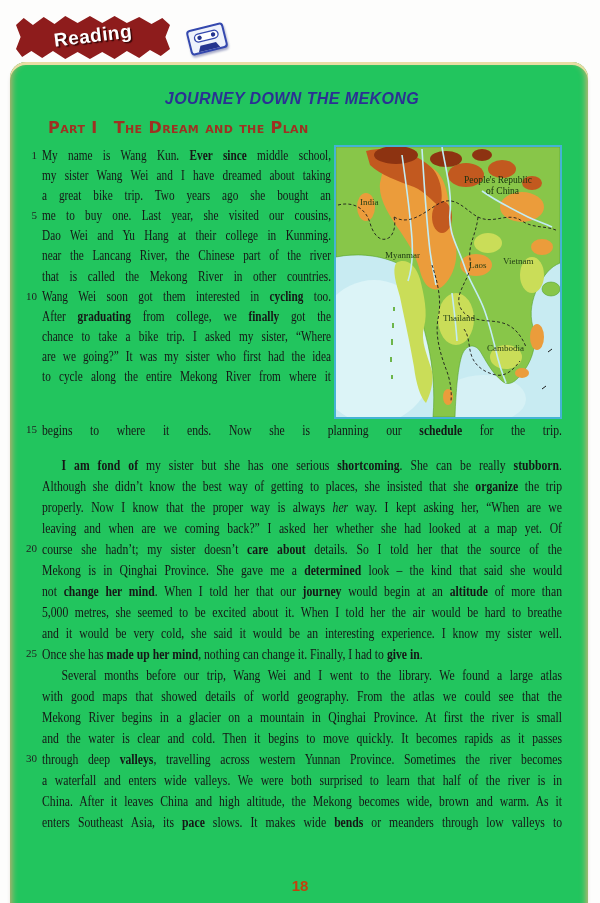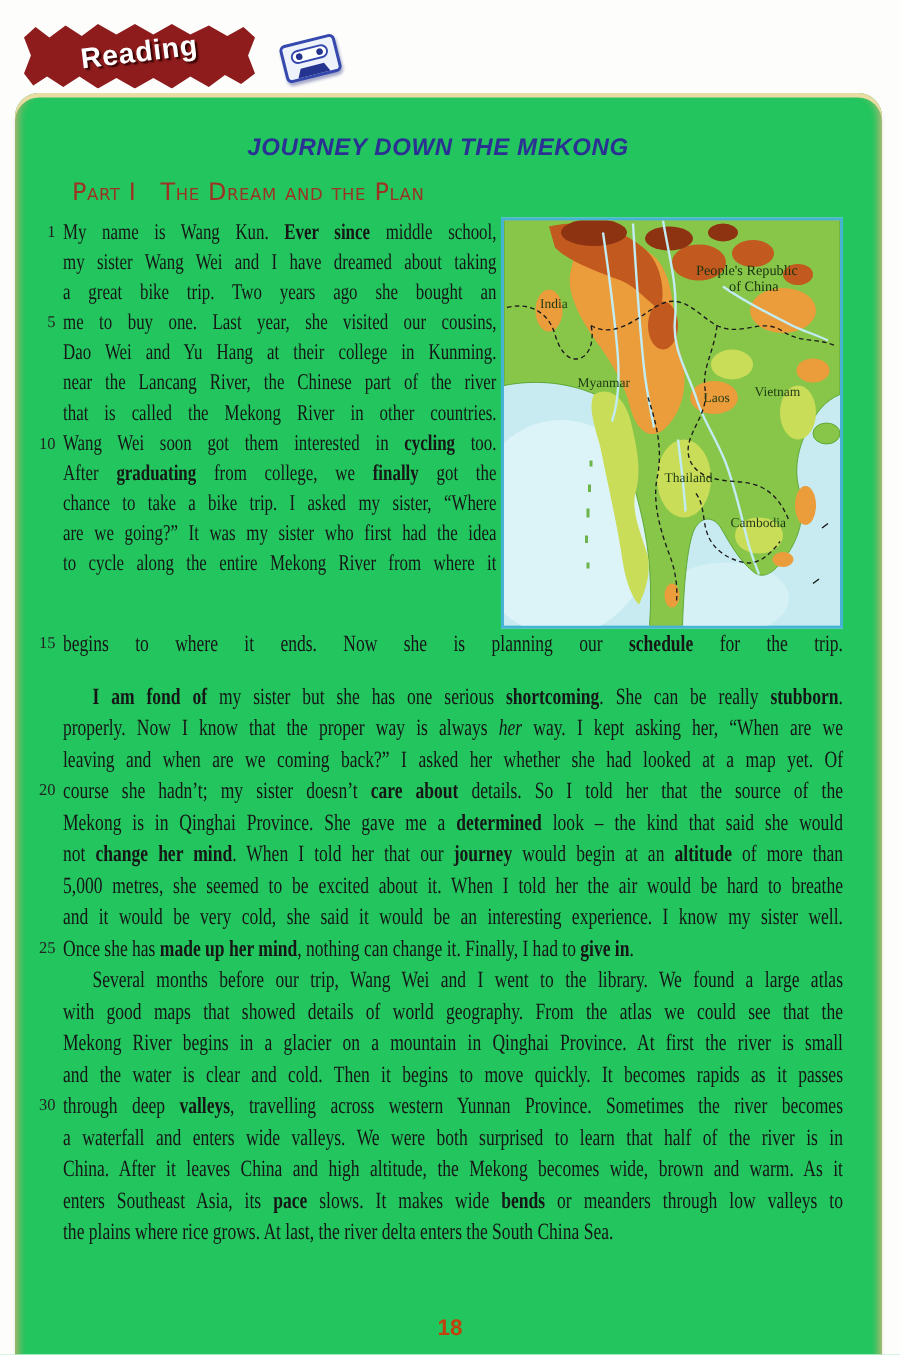--- a/index.html
+++ b/index.html
@@ -17,21 +17,21 @@
 
   
   .page{position:absolute;left:10px;top:62px;width:578px;height:900px;background:#22c55e;
     border-radius:16px;
     box-shadow:inset 0 3px 0 #e9dda4,inset 4px 0 6px -2px #c4ae72,inset -4px 0 6px -2px #cbb67a,
                inset 0 -3px 0 #ddcf92,0 4px 4px -2px rgba(110,100,60,.5);}
   .page-inner{padding:24px 26px 0 12px;}
   .title{text-align:center;font-family:"Liberation Sans",sans-serif;font-style:italic;font-weight:bold;
     font-size:16px;color:#2b3193;letter-spacing:.4px;margin:4px 0 10px 0;}
   .part-heading{margin:0 0 8px 26px;font-family:"DejaVu Sans",sans-serif;font-variant:small-caps;
-    font-weight:normal;font-size:16px;color:#9e3222;letter-spacing:.4px;}
+    font-weight:bold;font-size:16px;color:#9e3222;letter-spacing:.4px;}
   .part-heading .ph-name{margin-left:16px;}
 
   
   .row1{display:flex;align-items:flex-start;}
   .col-text{flex:1;min-width:0;overflow:hidden;}
   .map-fig{flex:none;width:224px;height:270px;border:2px solid #45b3d4;margin-left:3px;
     background:#c8ebf2;}
   .lines{color:#1c1c1c;}
   .line{display:flex;}
   .ln{flex:none;width:20px;padding-right:5px;box-sizing:border-box;text-align:right;
@@ -221,20 +221,24 @@
           </div>
         </div>
 
       <div class="lines pfull p2">
           <div class="line just">
             <span class="ln"></span>
             <span class="txt" style="text-indent: 26px;"><b>I am fond of</b> my sister but she has one serious <b>shortcoming</b>. She can be really <b>stubborn</b>.</span>
           </div>
           <div class="line just">
             <span class="ln"></span>
+            <span class="txt">Although she didn’t know the best way of getting to places, she insisted that she <b>organize</b> the trip</span>
+          </div>
+          <div class="line just">
+            <span class="ln"></span>
             <span class="txt">properly. Now I know that the proper way is always <i>her</i> way. I kept asking her, “When are we</span>
           </div>
           <div class="line just">
             <span class="ln"></span>
             <span class="txt">leaving and when are we coming back?” I asked her whether she had looked at a map yet. Of</span>
           </div>
           <div class="line just">
             <span class="ln">20</span>
             <span class="txt">course she hadn’t; my sister doesn’t <b>care about</b> details. So I told her that the source of the</span>
           </div>
@@ -286,24 +290,20 @@
             <span class="txt">a waterfall and enters wide valleys. We were both surprised to learn that half of the river is in</span>
           </div>
           <div class="line just">
             <span class="ln"></span>
             <span class="txt">China. After it leaves China and high altitude, the Mekong becomes wide, brown and warm. As it</span>
           </div>
           <div class="line just">
             <span class="ln"></span>
             <span class="txt">enters Southeast Asia, its <b>pace</b> slows. It makes wide <b>bends</b> or meanders through low valleys to</span>
           </div>
-          <div class="line">
-            <span class="ln"></span>
-            <span class="txt">the plains where rice grows. At last, the river delta enters the South China Sea.</span>
-          </div>
         </div>
     </div>
   </div>
 
   <div class="footer">
     <span class="pagenum">18</span>
   </div>
 
 </div>
 

